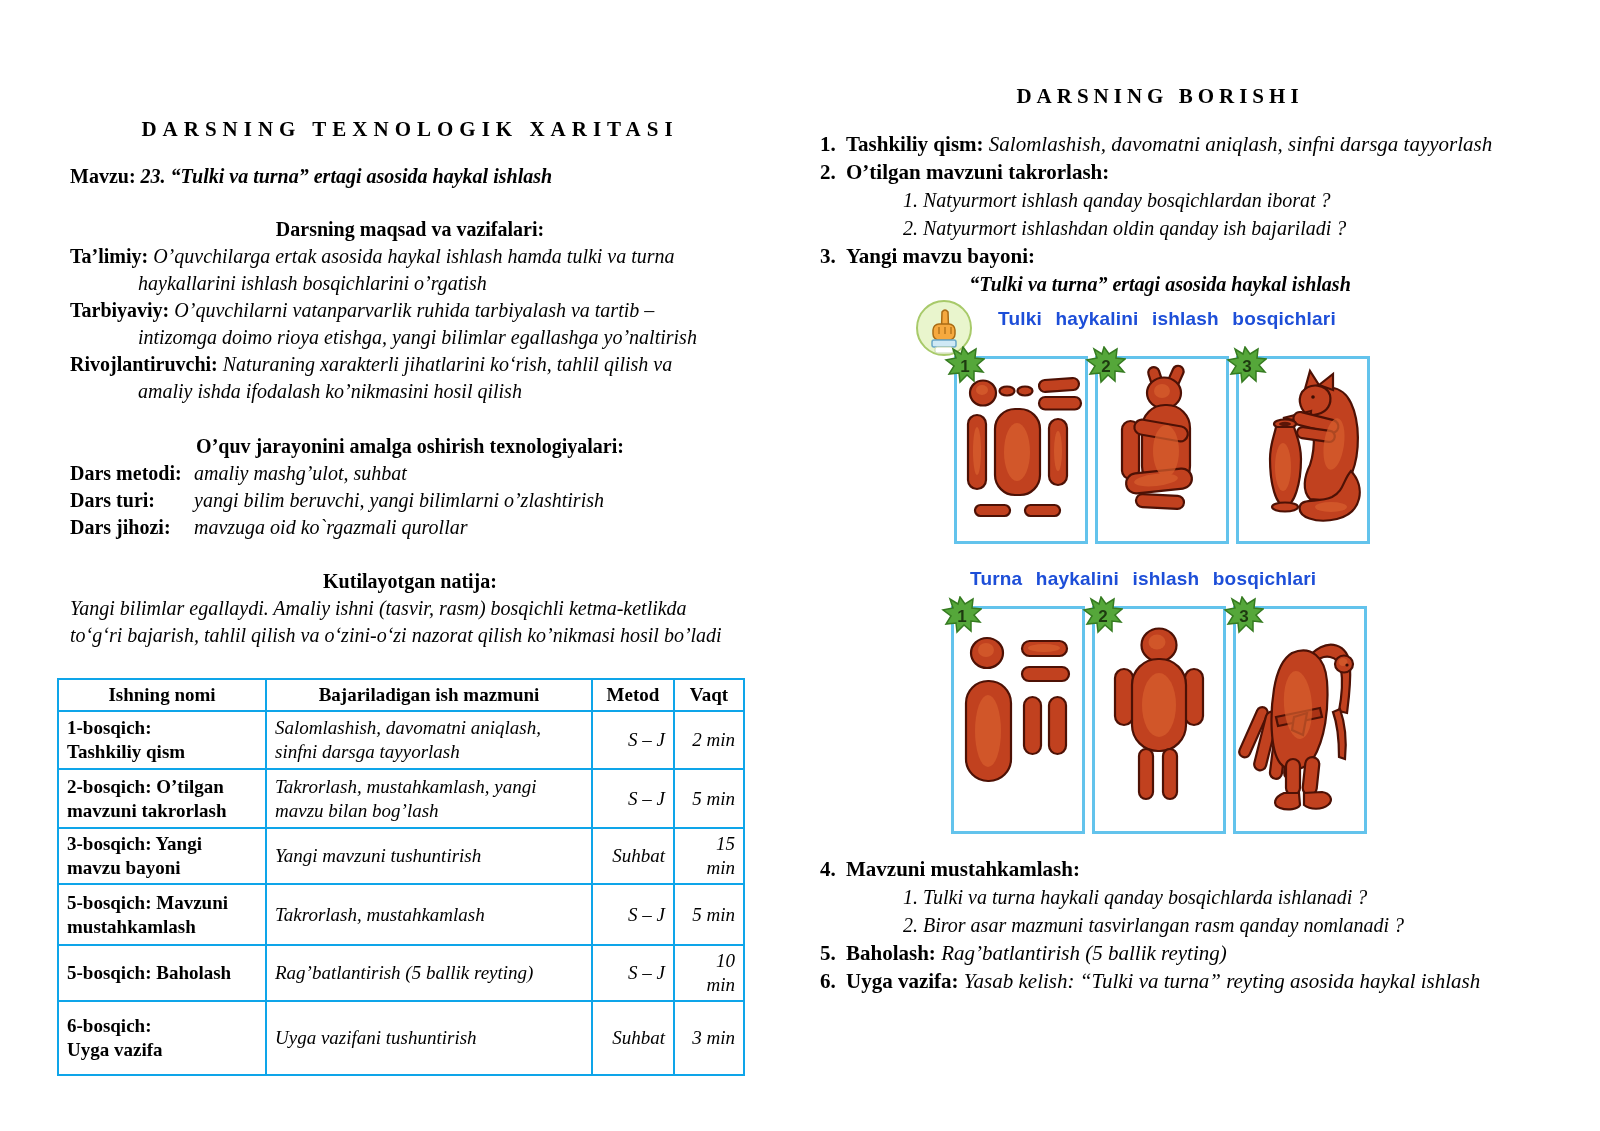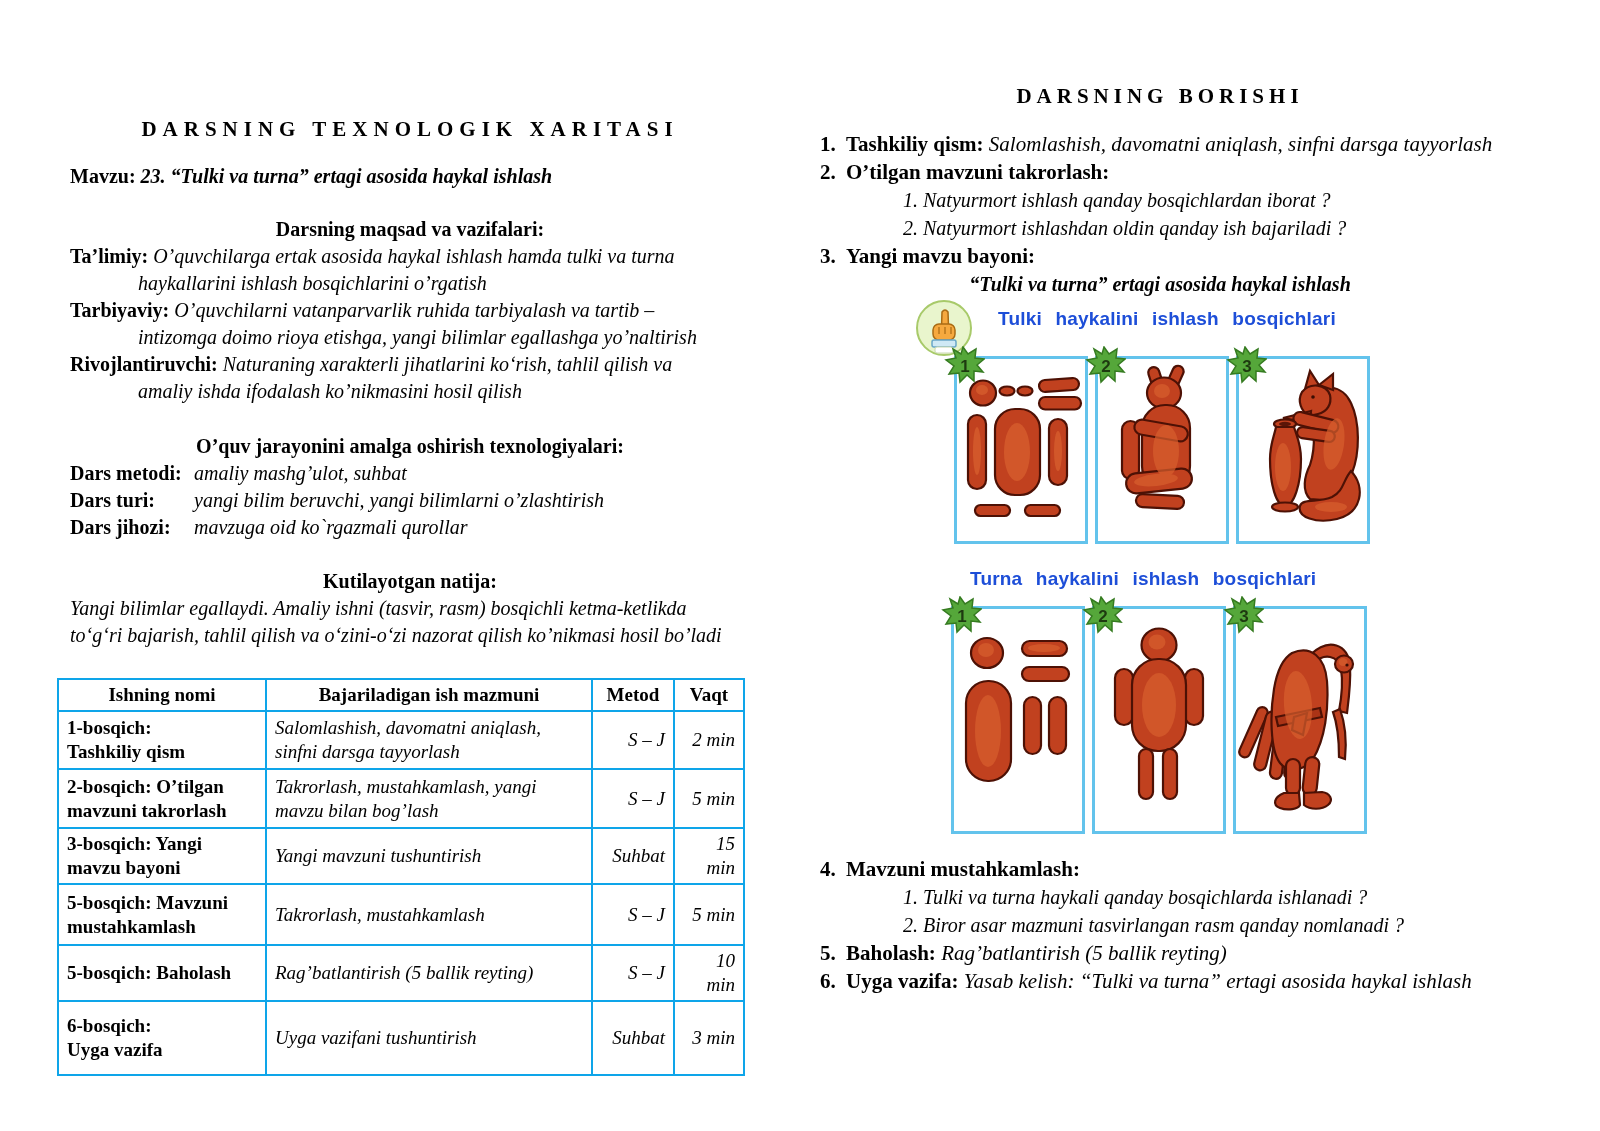--- a/index.html
+++ b/index.html
@@ -345,17 +345,17 @@
           </svg>
         </div>
       </div>
     </div>
 
     <div class="r-list after-figs">
       <div class="r-item"><span class="num">4.</span><span class="lbl">Mavzuni mustahkamlash:</span></div>
       <div class="r-sub">1. Tulki va turna haykali qanday bosqichlarda ishlanadi ?</div>
       <div class="r-sub">2. Biror asar mazmuni tasvirlangan rasm qanday nomlanadi ?</div>
       <div class="r-item"><span class="num">5.</span><span class="lbl">Baholash:</span> <span class="ital">Rag’batlantirish (5 ballik reyting)</span></div>
-      <div class="r-item"><span class="num">6.</span><span class="lbl">Uyga vazifa:</span> <span class="ital">Yasab kelish: “Tulki va turna” ertagi asosida haykal ishlash</span></div>
+      <div class="r-item"><span class="num">6.</span><span class="lbl">Uyga vazifa:</span> <span class="ital">Yasab kelish: “Tulki va turna” reyting asosida haykal ishlash</span></div>
     </div>
   </div>
 
 </div>
 
 </body></html>

